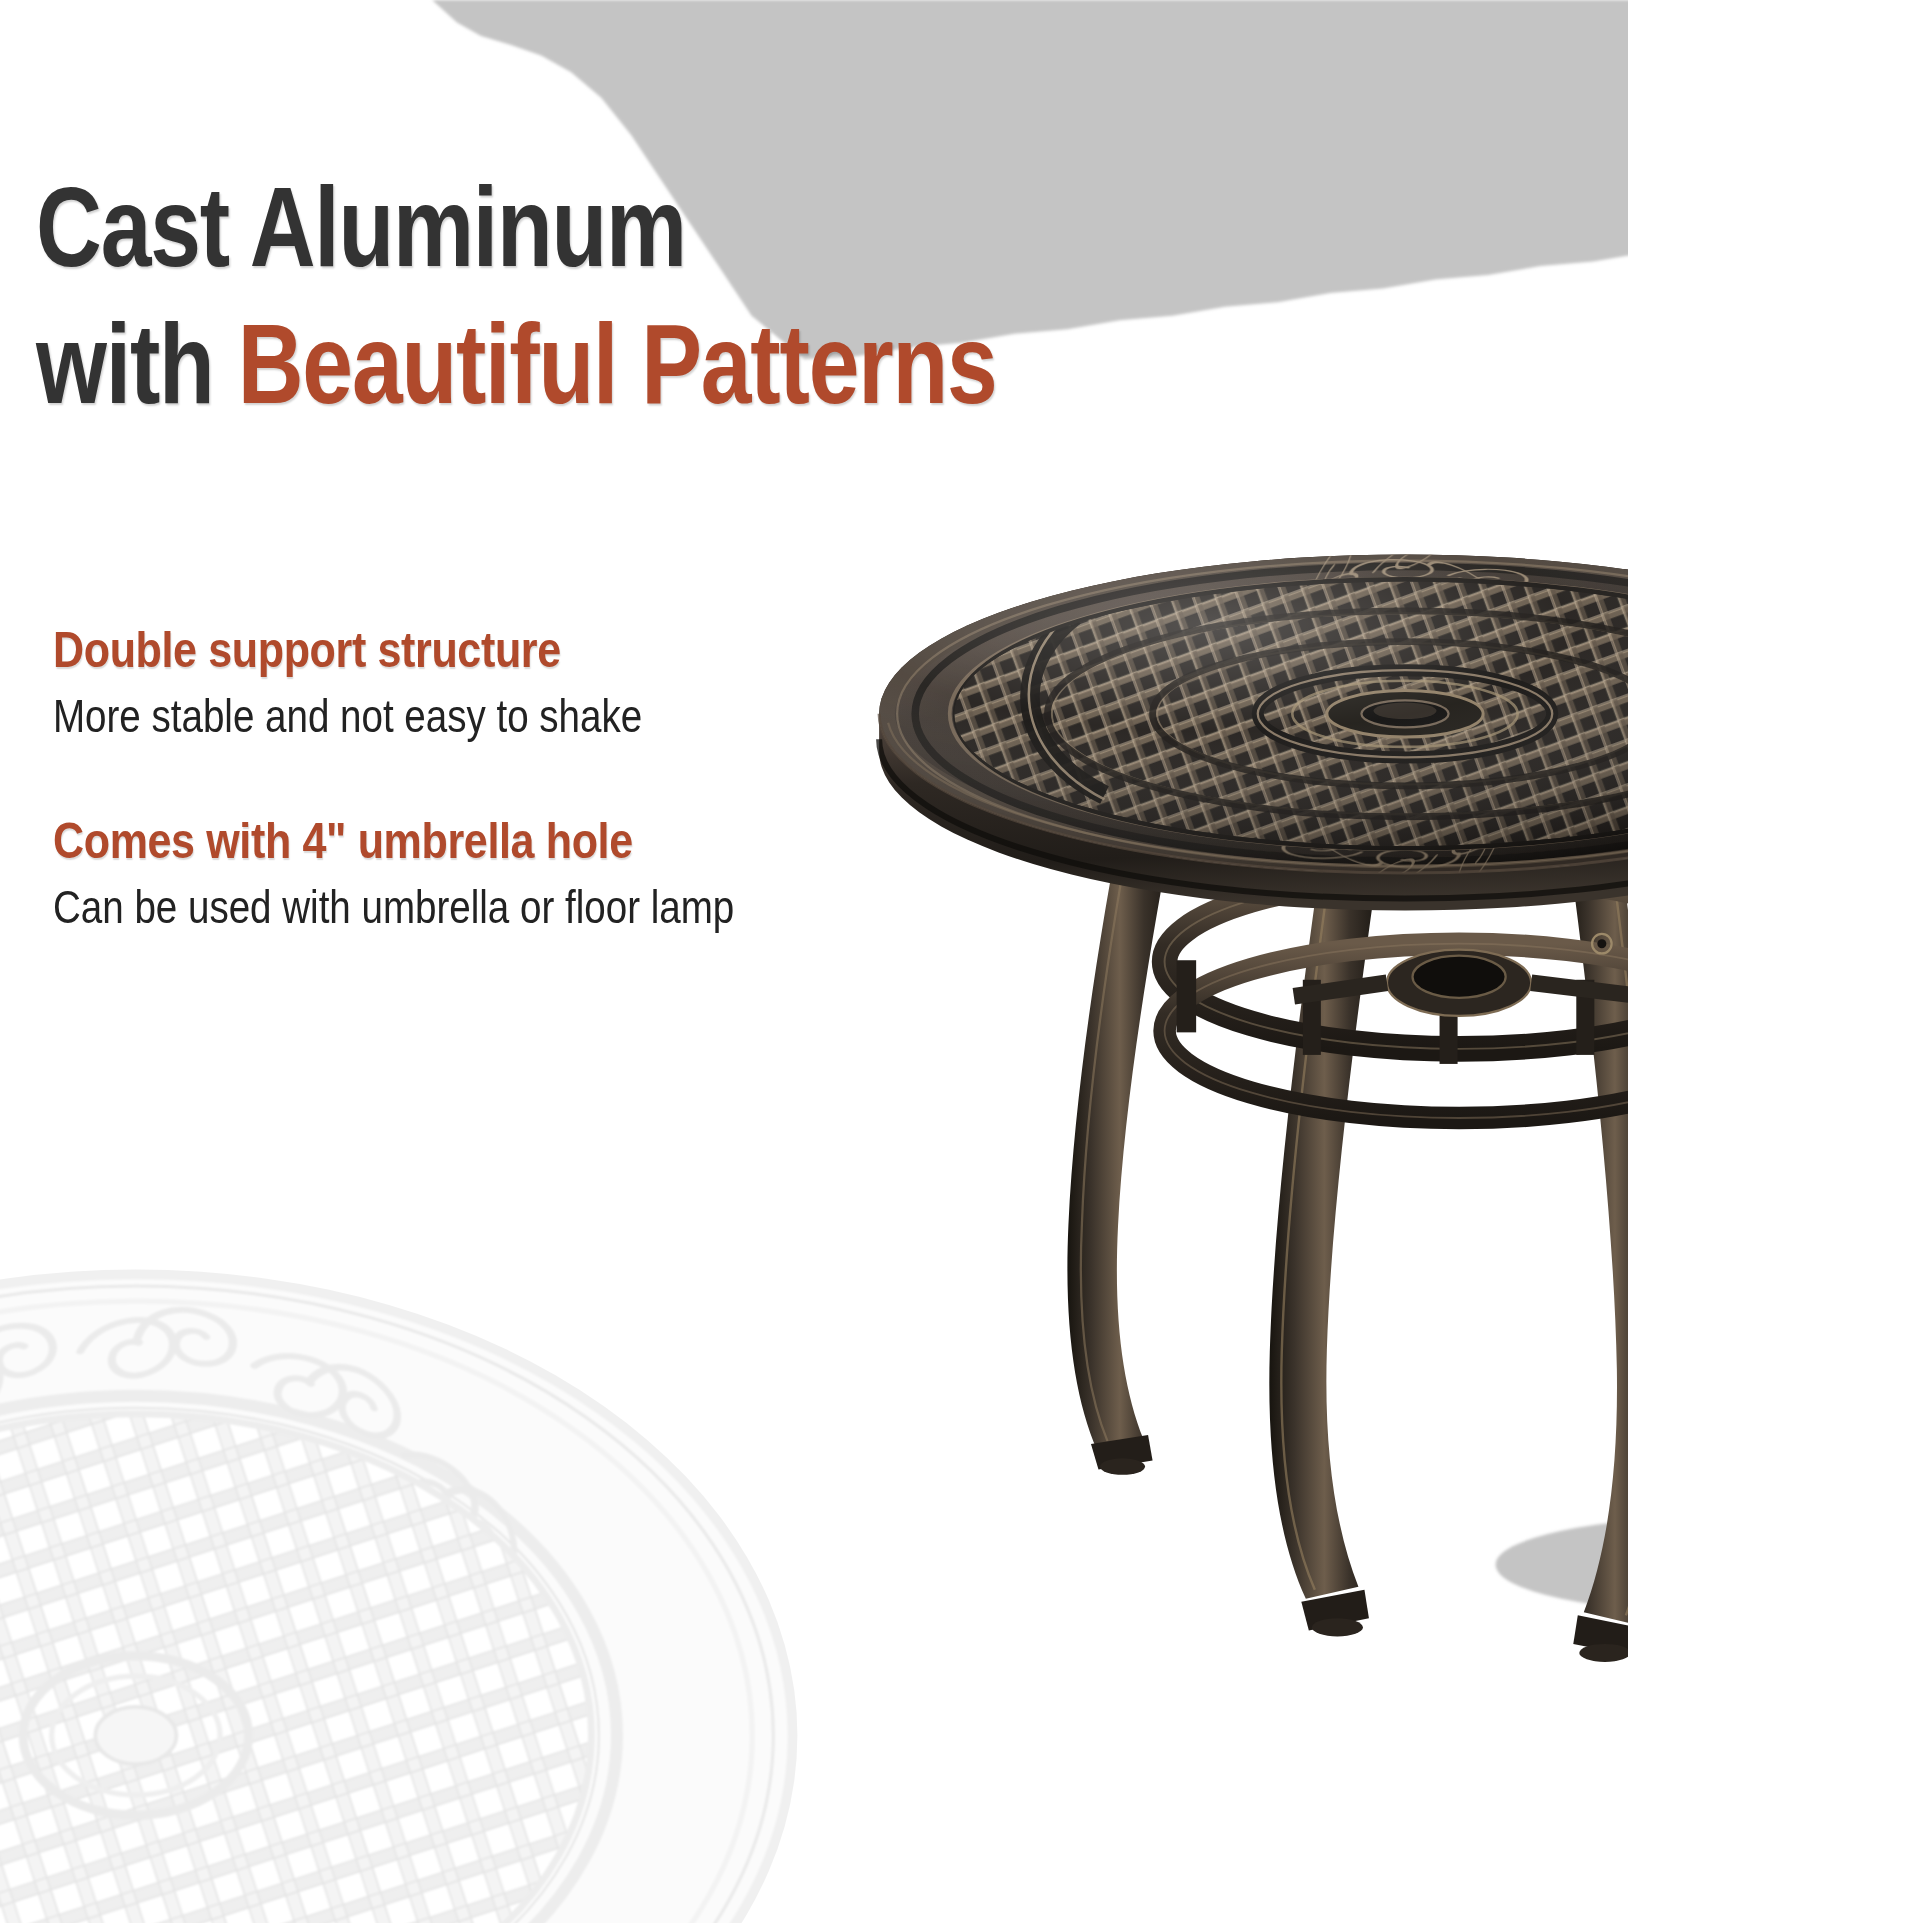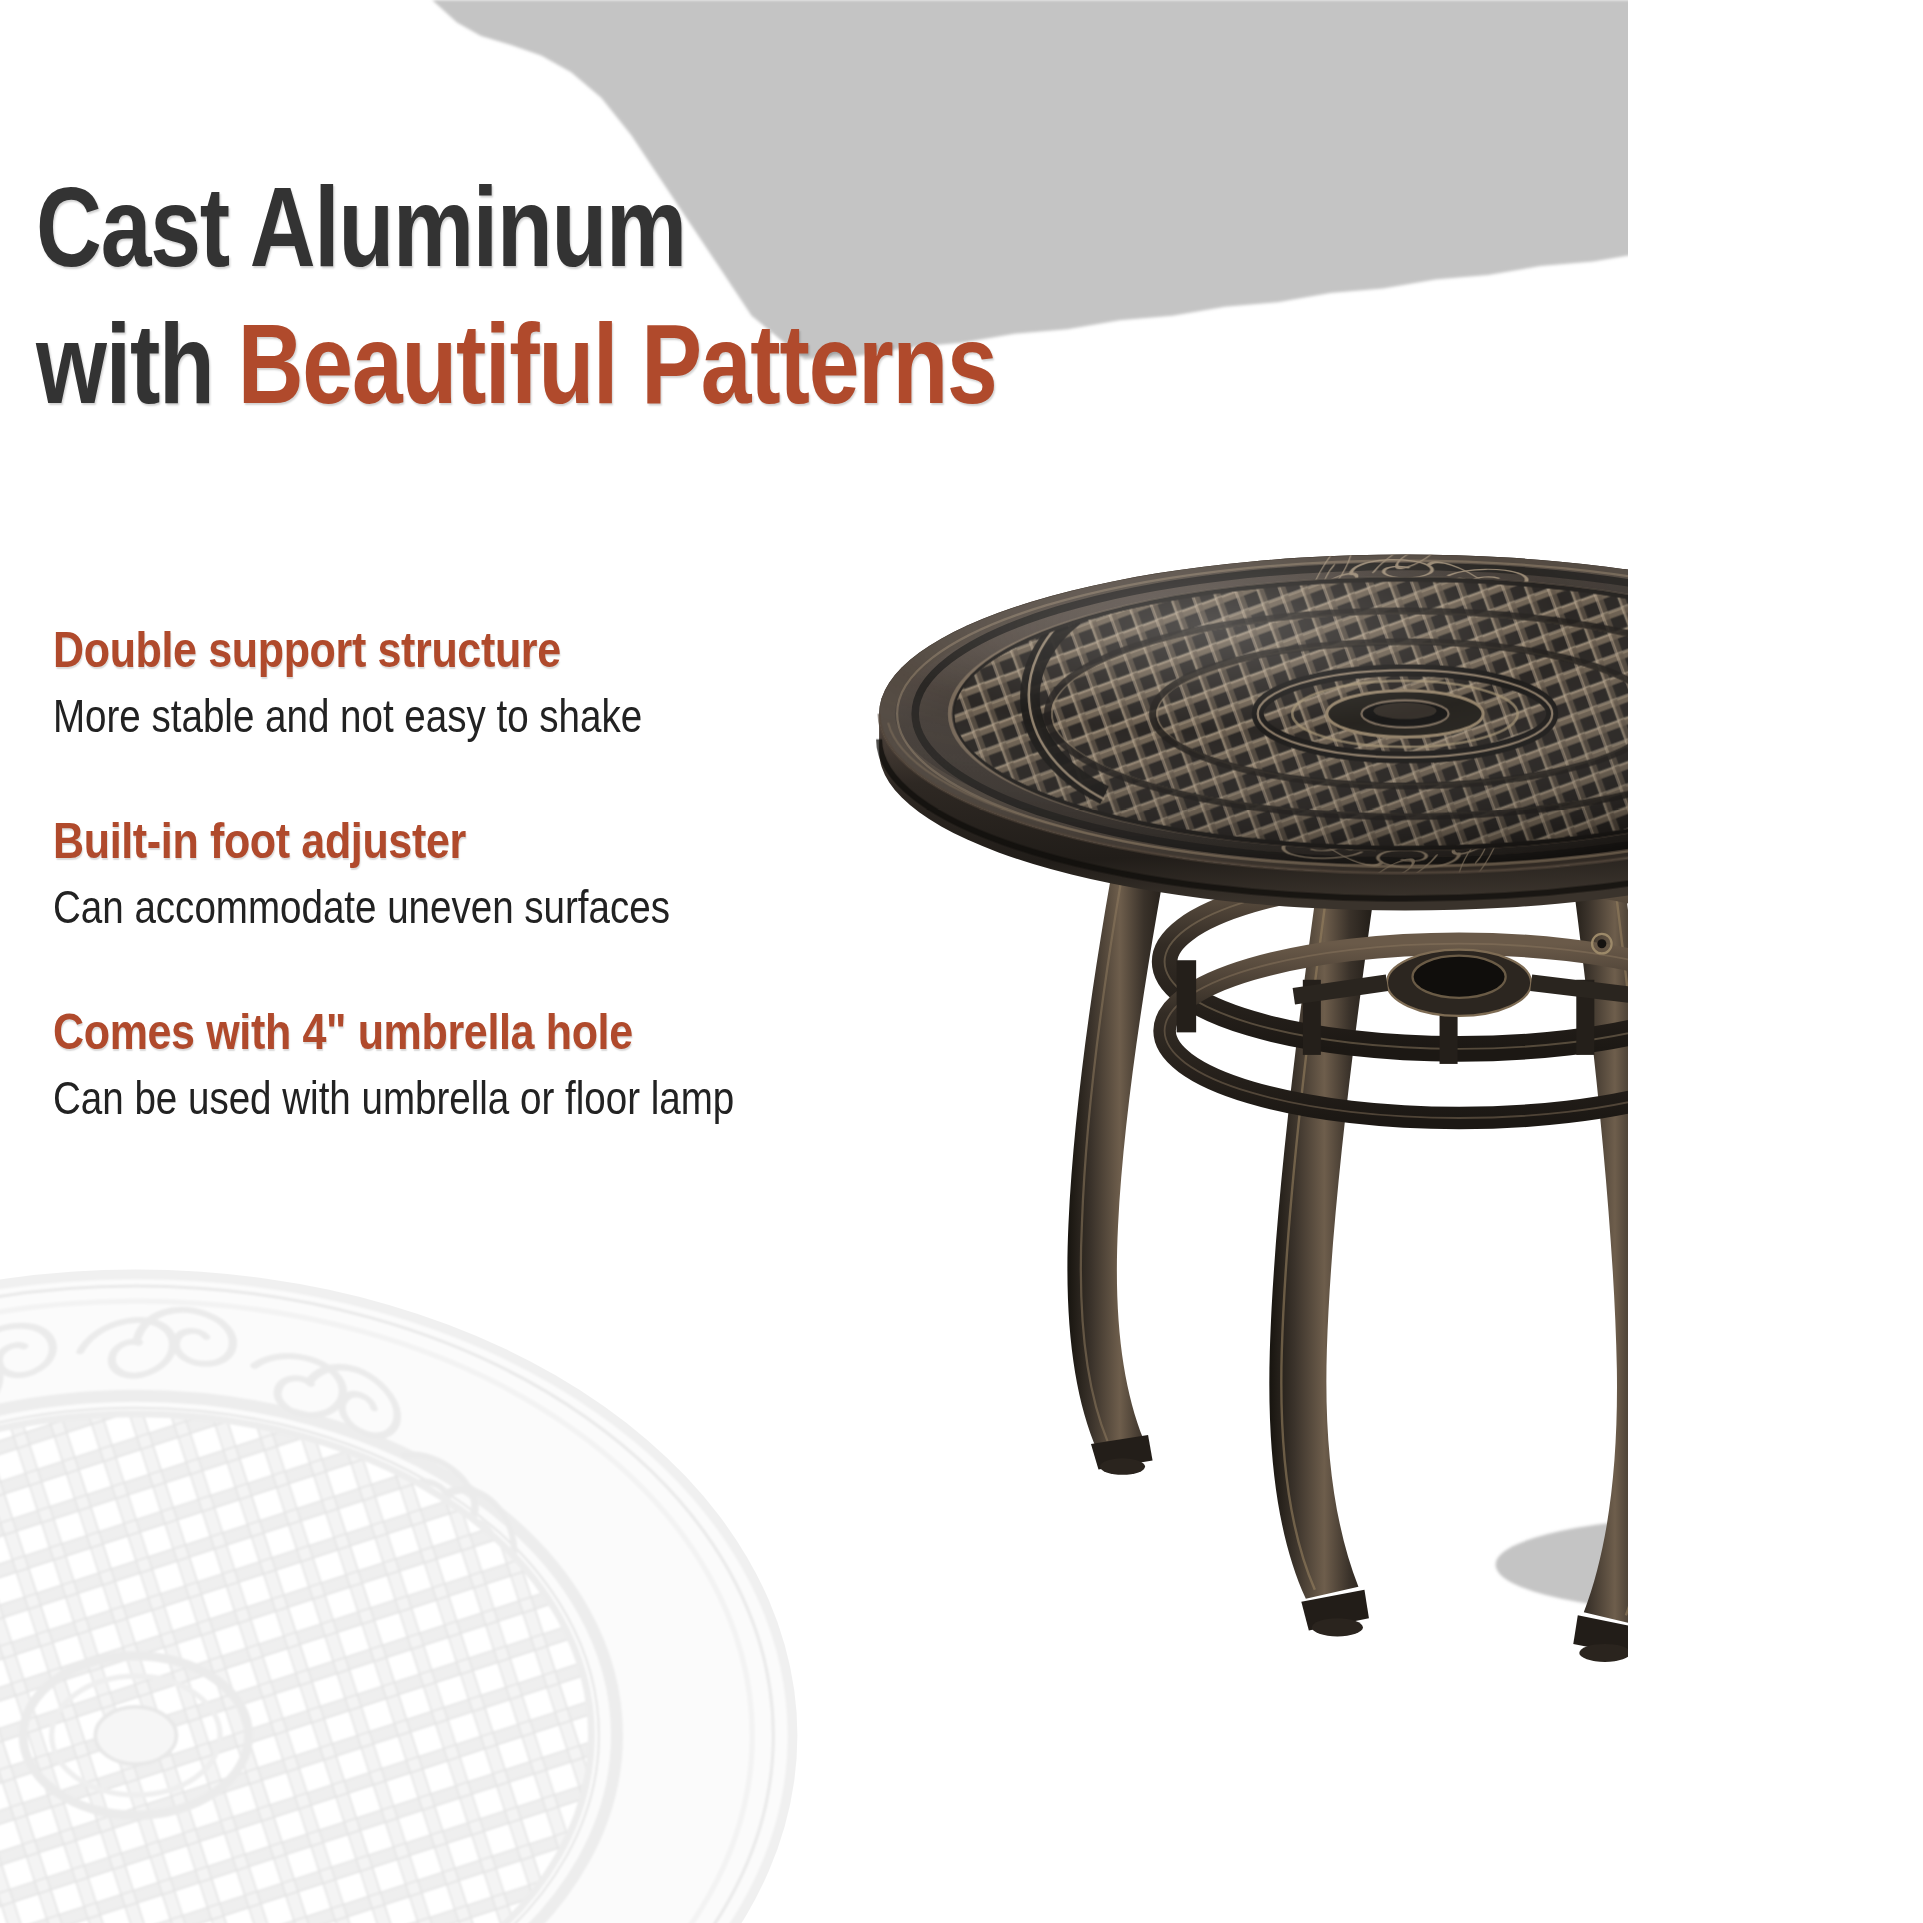--- a/index.html
+++ b/index.html
@@ -455,24 +455,20 @@
     <div class="hl-line hl-l2"><span class="hl-small">with </span><span class="hl-accent">Beautiful Patterns</span></div>
   </div>
 
   <div class="features">
 
     <div class="feat">
       <div class="feat-title">Double support structure</div>
       <div class="feat-sub">More stable and not easy to shake</div>
     </div>
 
-    <div class="feat">
-      <div class="feat-title">Built-in foot adjuster</div>
-      <div class="feat-sub">Can accommodate uneven surfaces</div>
-    </div>
 
     <div class="feat">
       <div class="feat-title">Comes with 4" umbrella hole</div>
       <div class="feat-sub">Can be used with umbrella or floor lamp</div>
     </div>
 
   </div>
 
 </div>
 

